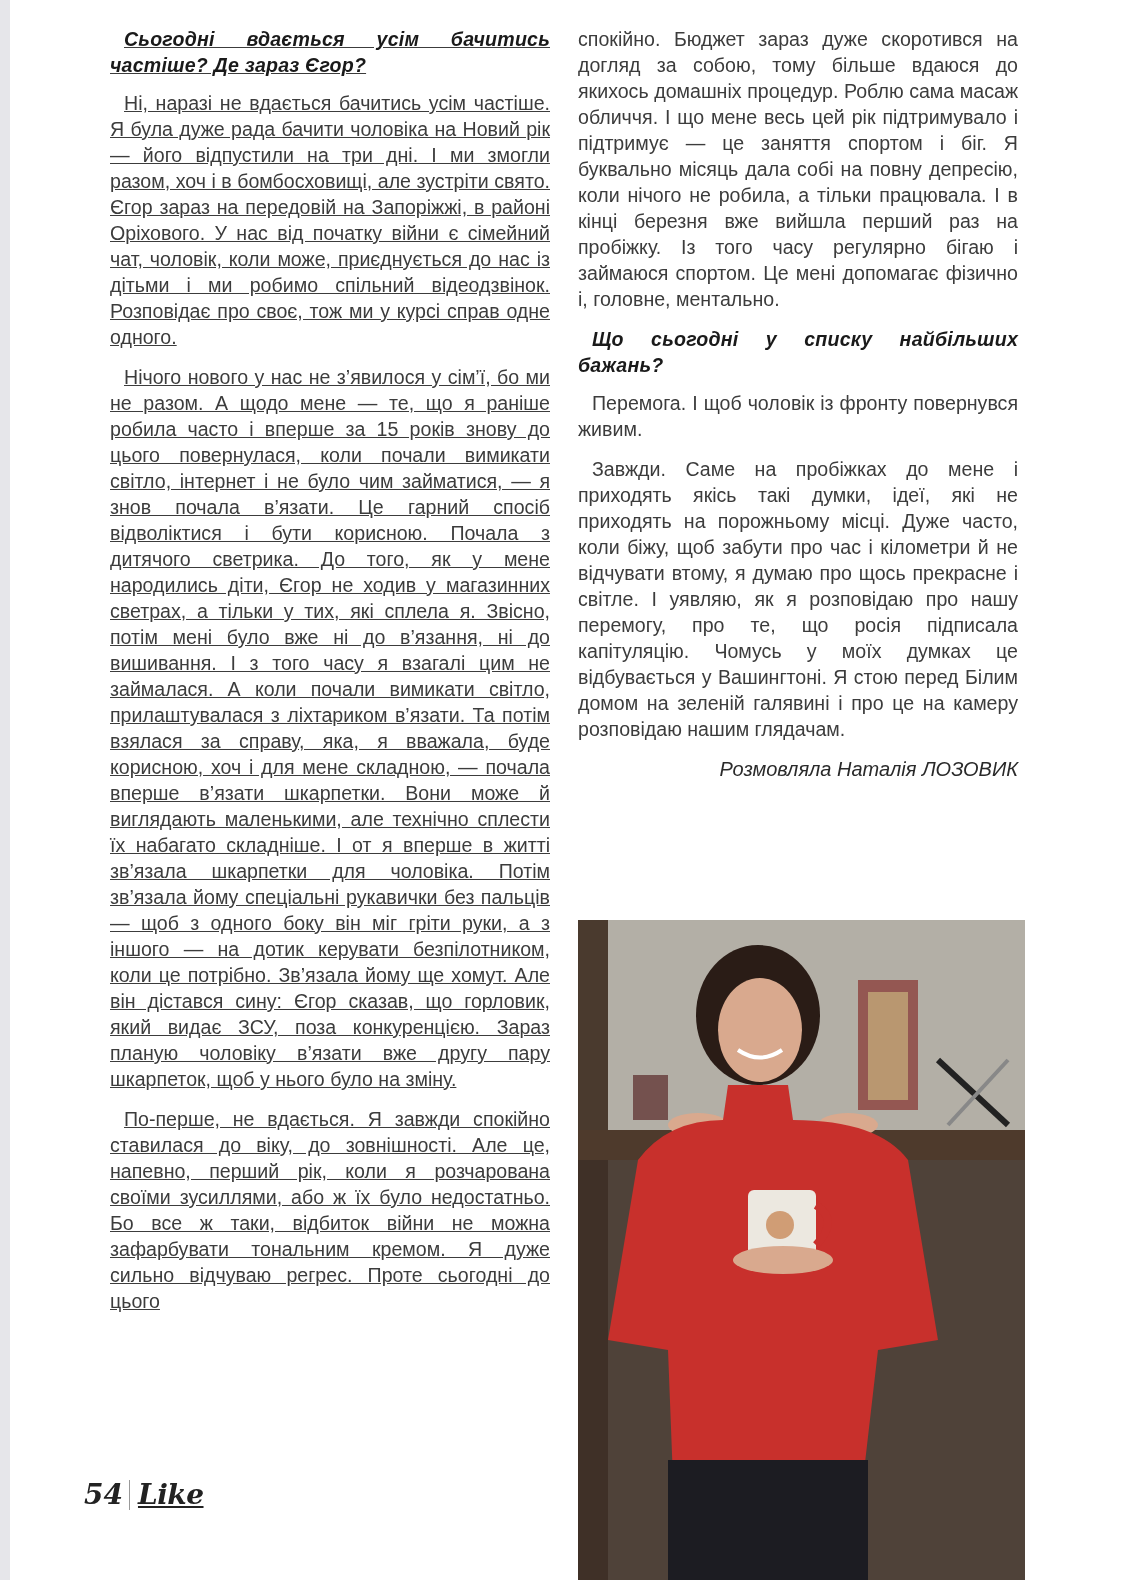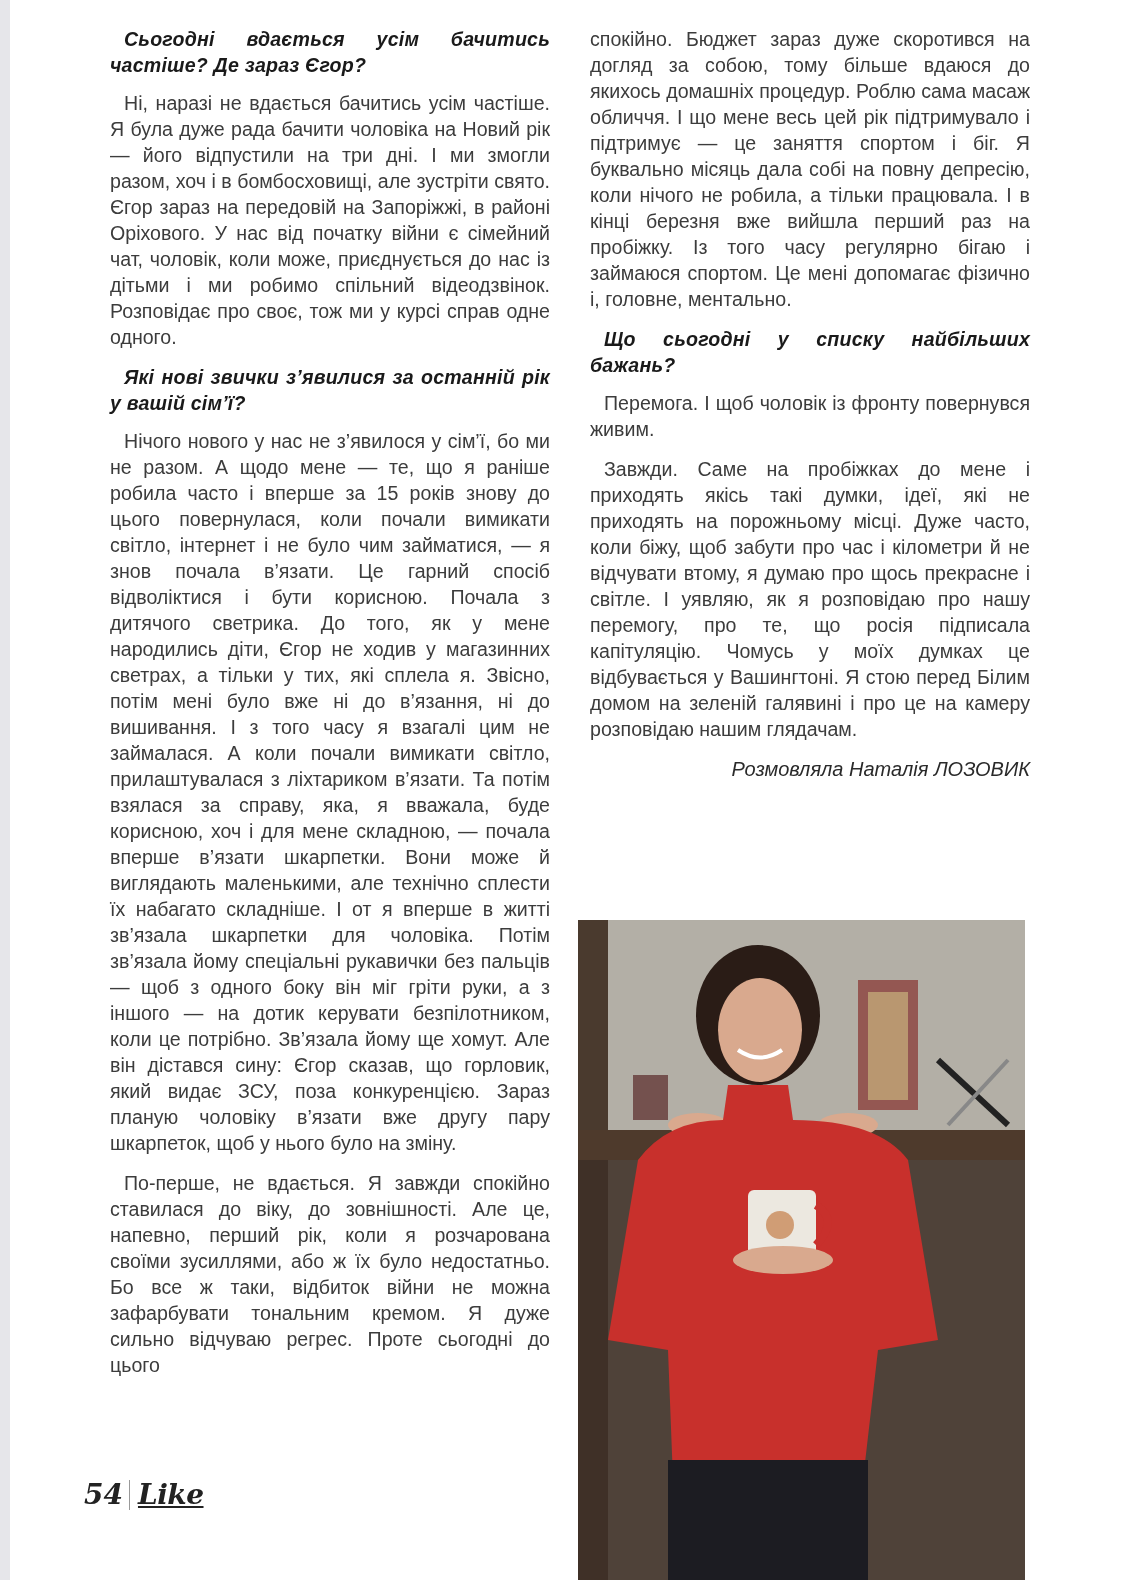--- a/index.html
+++ b/index.html
@@ -10,22 +10,22 @@
     }
     .page-edge {
       position: absolute; left: 0; top: 0; width: 10px; height: 1580px;
       background: #e6e6ea;
     }
     .col {
       position: absolute; top: 26px;
       font-size: 19.6px; line-height: 26px; color: #3c3c3c;
       text-align: justify; hyphens: none;
     }
-    .col-left { left: 110px; width: 440px; }
-    .col-right { left: 578px; width: 440px; margin-left: 12px; }
+    .col-left { left: 110px; width: 440px; text-decoration: underline; }
+    .col-right { left: 578px; width: 440px; }
     .q {
       font-weight: bold; font-style: italic; color: #1a1a1a;
       text-indent: 14px; margin: 0 0 12px 0; letter-spacing: 0.2px;
     }
     .a {
       text-indent: 14px; margin: 0 0 14px 0;
     }
     .a.cont { text-indent: 0; }
     .byline {
       font-style: italic; text-align: right; color: #2a2a2a;
@@ -48,21 +48,20 @@
     .photo svg { display: block; }
   </style>
 </head>
 <body>
 
 <div class="page-edge" style="background: rgb(230, 230, 234);"></div>
 
 <div class="col col-left">
   <p class="q">Сьогодні вдається усім бачитись частіше? Де зараз Єгор?</p>
   <p class="a">Ні, наразі не вдається бачитись усім частіше. Я була дуже рада бачити чоловіка на Новий рік — його відпустили на три дні. І ми змогли разом, хоч і в бомбосховищі, але зустріти свято. Єгор зараз на передовій на Запоріжжі, в районі Оріхового. У нас від початку війни є сімейний чат, чоловік, коли може, приєднується до нас із дітьми і ми робимо спільний відеодзвінок. Розповідає про своє, тож ми у курсі справ одне одного.</p>
-  <p class="q">Які нові звички з’явилися за останній рік у вашій сім’ї?</p>
   <p class="a">Нічого нового у нас не з’явилося у сім’ї, бо ми не разом. А щодо мене — те, що я раніше робила часто і вперше за 15 років знову до цього повернулася, коли почали вимикати світло, інтернет і не було чим займатися, — я знов почала в’язати. Це гарний спосіб відволіктися і бути корисною. Почала з дитячого светрика. До того, як у мене народились діти, Єгор не ходив у магазинних светрах, а тільки у тих, які сплела я. Звісно, потім мені було вже ні до в’язання, ні до вишивання. І з того часу я взагалі цим не займалася. А коли почали вимикати світло, прилаштувалася з ліхтариком в’язати. Та потім взялася за справу, яка, я вважала, буде корисною, хоч і для мене складною, — почала вперше в’язати шкарпетки. Вони може й виглядають маленькими, але технічно сплести їх набагато складніше. І от я вперше в житті зв’язала шкарпетки для чоловіка. Потім зв’язала йому спеціальні рукавички без пальців — щоб з одного боку він міг гріти руки, а з іншого — на дотик керувати безпілотником, коли це потрібно. Зв’язала йому ще хомут. Але він дістався сину: Єгор сказав, що горловик, який видає ЗСУ, поза конкуренцією. Зараз планую чоловіку в’язати вже другу пару шкарпеток, щоб у нього було на зміну.</p>
   <p class="a">По-перше, не вдається. Я завжди спокійно ставилася до віку, до зовнішності. Але це, напевно, перший рік, коли я розчарована своїми зусиллями, або ж їх було недостатньо. Бо все ж таки, відбиток війни не можна зафарбувати тональним кремом. Я дуже сильно відчуваю регрес. Проте сьогодні до цього</p>
 </div>
 
 <div class="col col-right">
   <p class="a cont">спокійно. Бюджет зараз дуже скоротився на догляд за собою, тому більше вдаюся до якихось домашніх процедур. Роблю сама масаж обличчя. І що мене весь цей рік підтримувало і підтримує — це заняття спортом і біг. Я буквально місяць дала собі на повну депресію, коли нічого не робила, а тільки працювала. І в кінці березня вже вийшла перший раз на пробіжку. Із того часу регулярно бігаю і займаюся спортом. Це мені допомагає фізично і, головне, ментально.</p>
   <p class="q">Що сьогодні у списку найбільших бажань?</p>
   <p class="a">Перемога. І щоб чоловік із фронту повернувся живим.</p>
   <p class="a">Завжди. Саме на пробіжках до мене і приходять якісь такі думки, ідеї, які не приходять на порожньому місці. Дуже часто, коли біжу, щоб забути про час і кілометри й не відчувати втому, я думаю про щось прекрасне і світле. І уявляю, як я розповідаю про нашу перемогу, про те, що росія підписала капітуляцію. Чомусь у моїх думках це відбувається у Вашингтоні. Я стою перед Білим домом на зеленій галявині і про це на камеру розповідаю нашим глядачам.</p>
   <p class="byline">Розмовляла Наталія ЛОЗОВИК</p>

